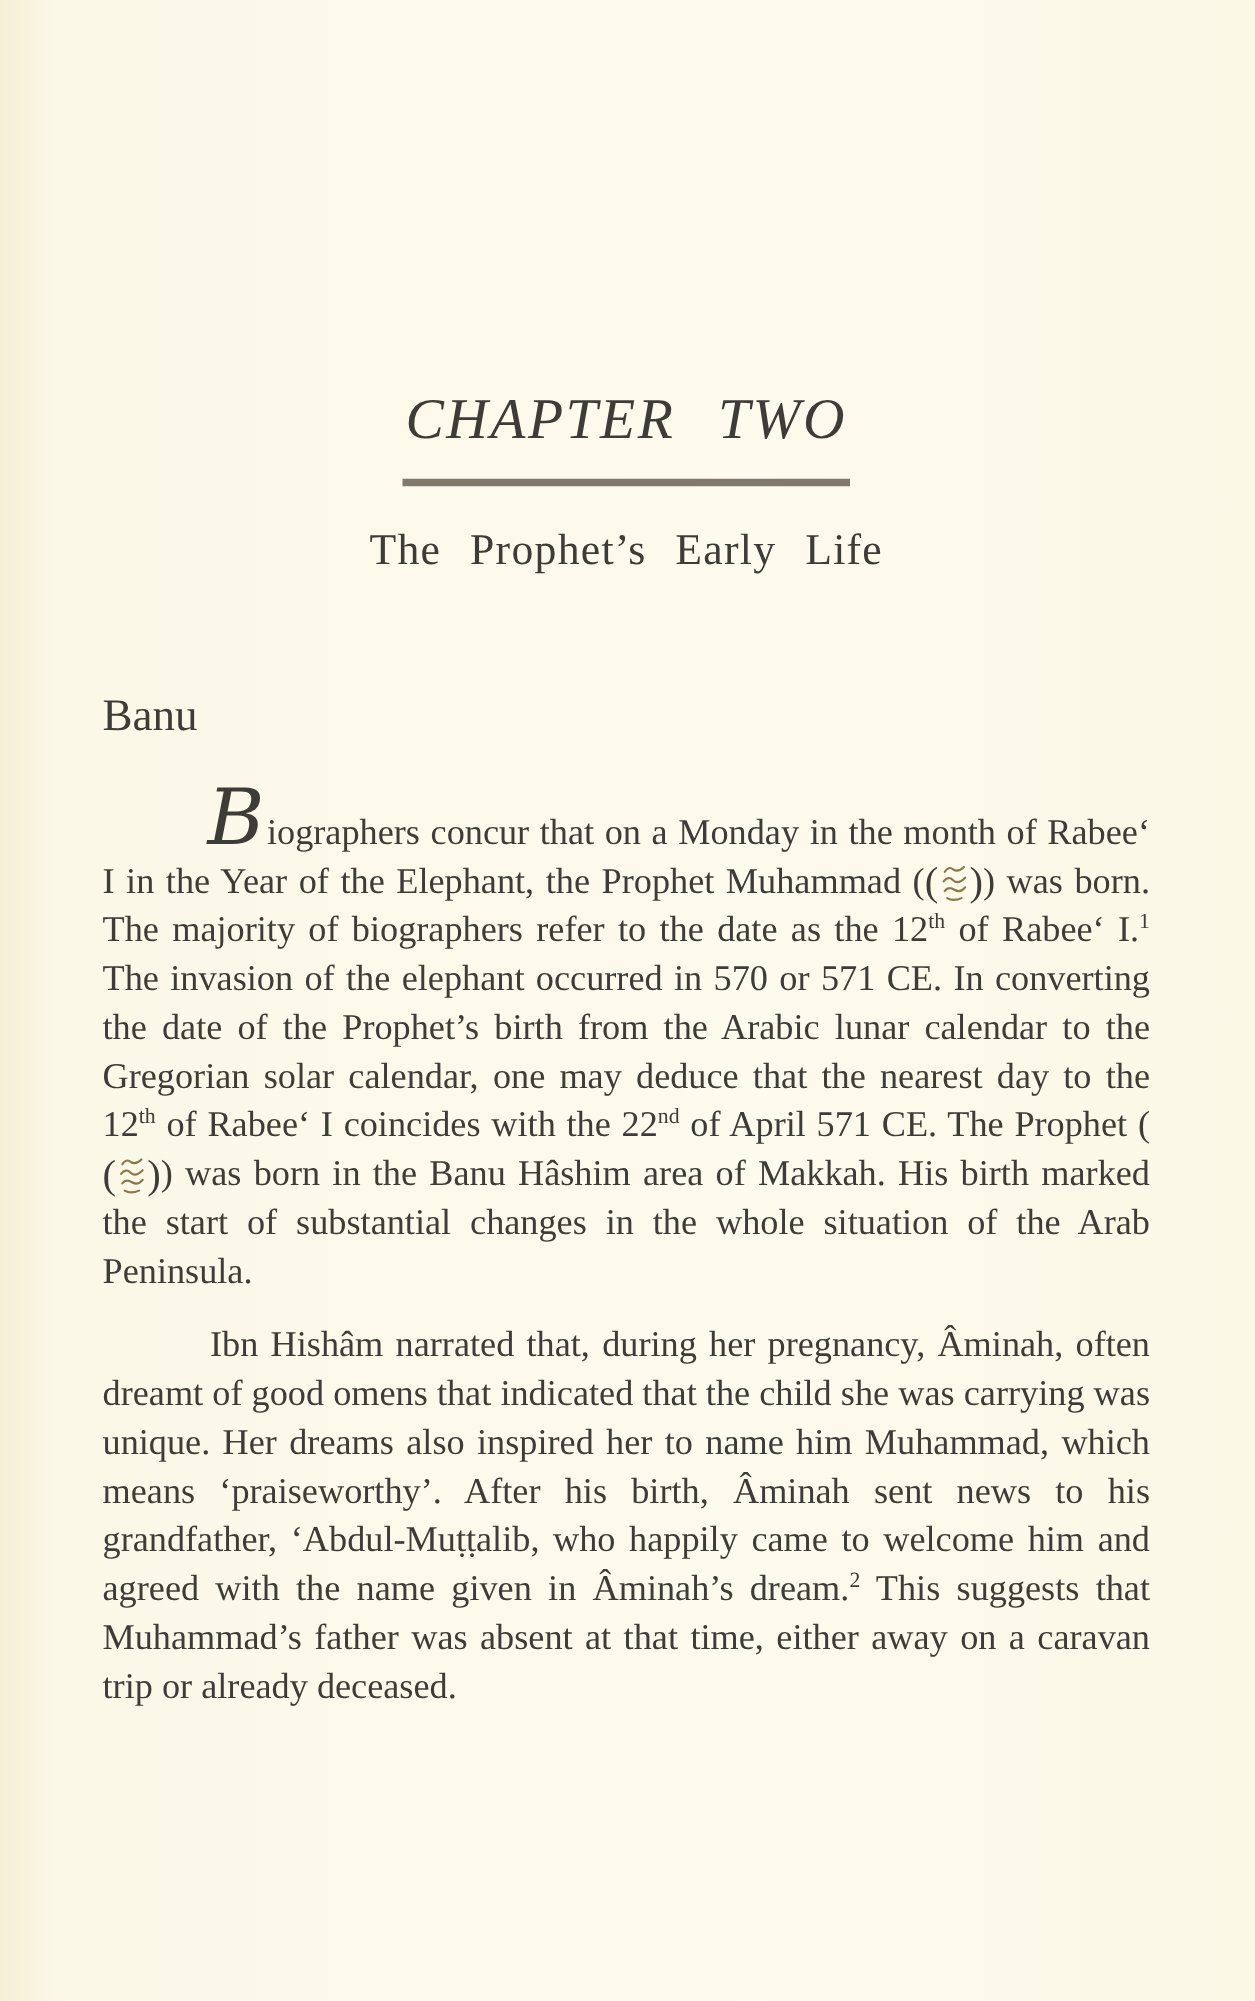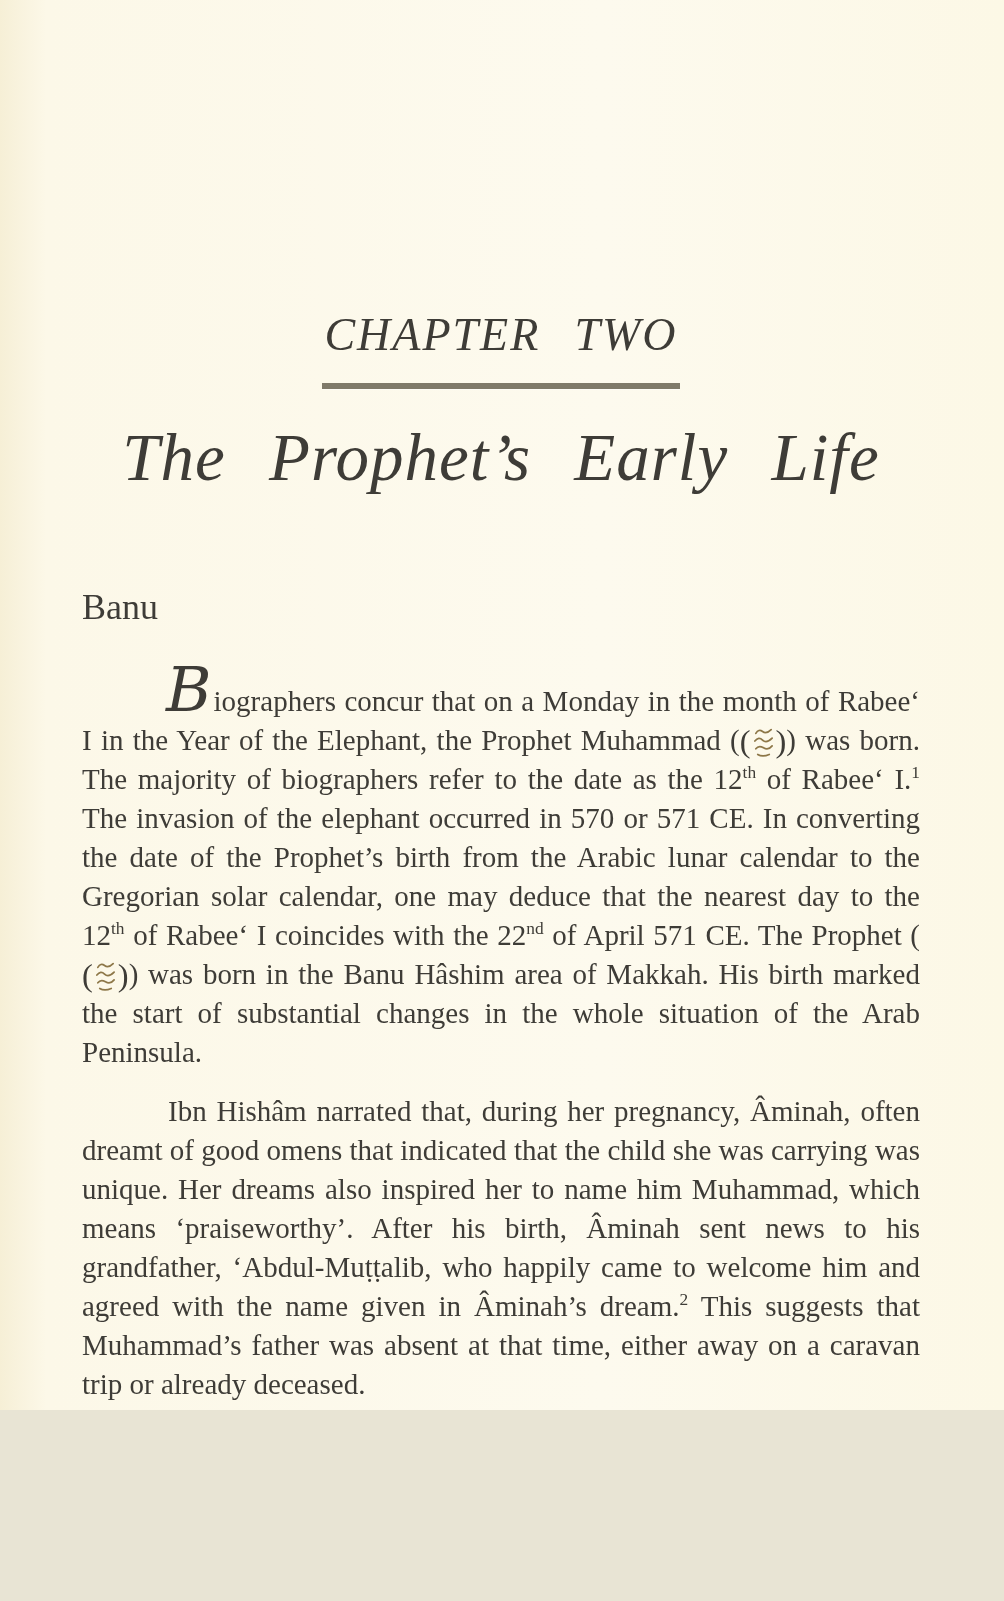--- a/index.html
+++ b/index.html
@@ -9,21 +9,21 @@
     --honorific-gold:#8d7748;
   }
   html,body{margin:0;padding:0;}
   body{
     background:#e8e4d4;
     font-family:"Liberation Serif","DejaVu Serif",serif;
   }
   .book-page{
     position:relative;
     width:1004px;
-    height:1410px;
+    height:1601px;
     margin:0 auto;
     background:linear-gradient(90deg,#f6efd6 0px,var(--page-bg) 46px,#fdfaee 60%,#fcf8e6 100%);
     color:var(--ink);
     overflow:hidden;
     box-sizing:border-box;
   }
   .content{
     padding:0 84px 0 82px;
     box-sizing:border-box;
   }
@@ -41,23 +41,22 @@
   .chapter-rule{
     width:358px;
     height:6px;
     margin:25px auto 0 auto;
     background:var(--rule);
     box-shadow:0 1px 0 rgba(255,255,255,.5);
   }
   .page-title{
     margin:32px 0 0 0;
     text-align:center;
-    font-style:italic;
     font-weight:normal;
-    font-size:67px;
+    font-size:35px;
     line-height:1.1;
     word-spacing:0.38em;
     letter-spacing:1px;
     color:var(--ink);
   }
   .section-heading{
     margin:94px 0 0 0;
     font-weight:normal;
     font-size:36px;
     line-height:1;

